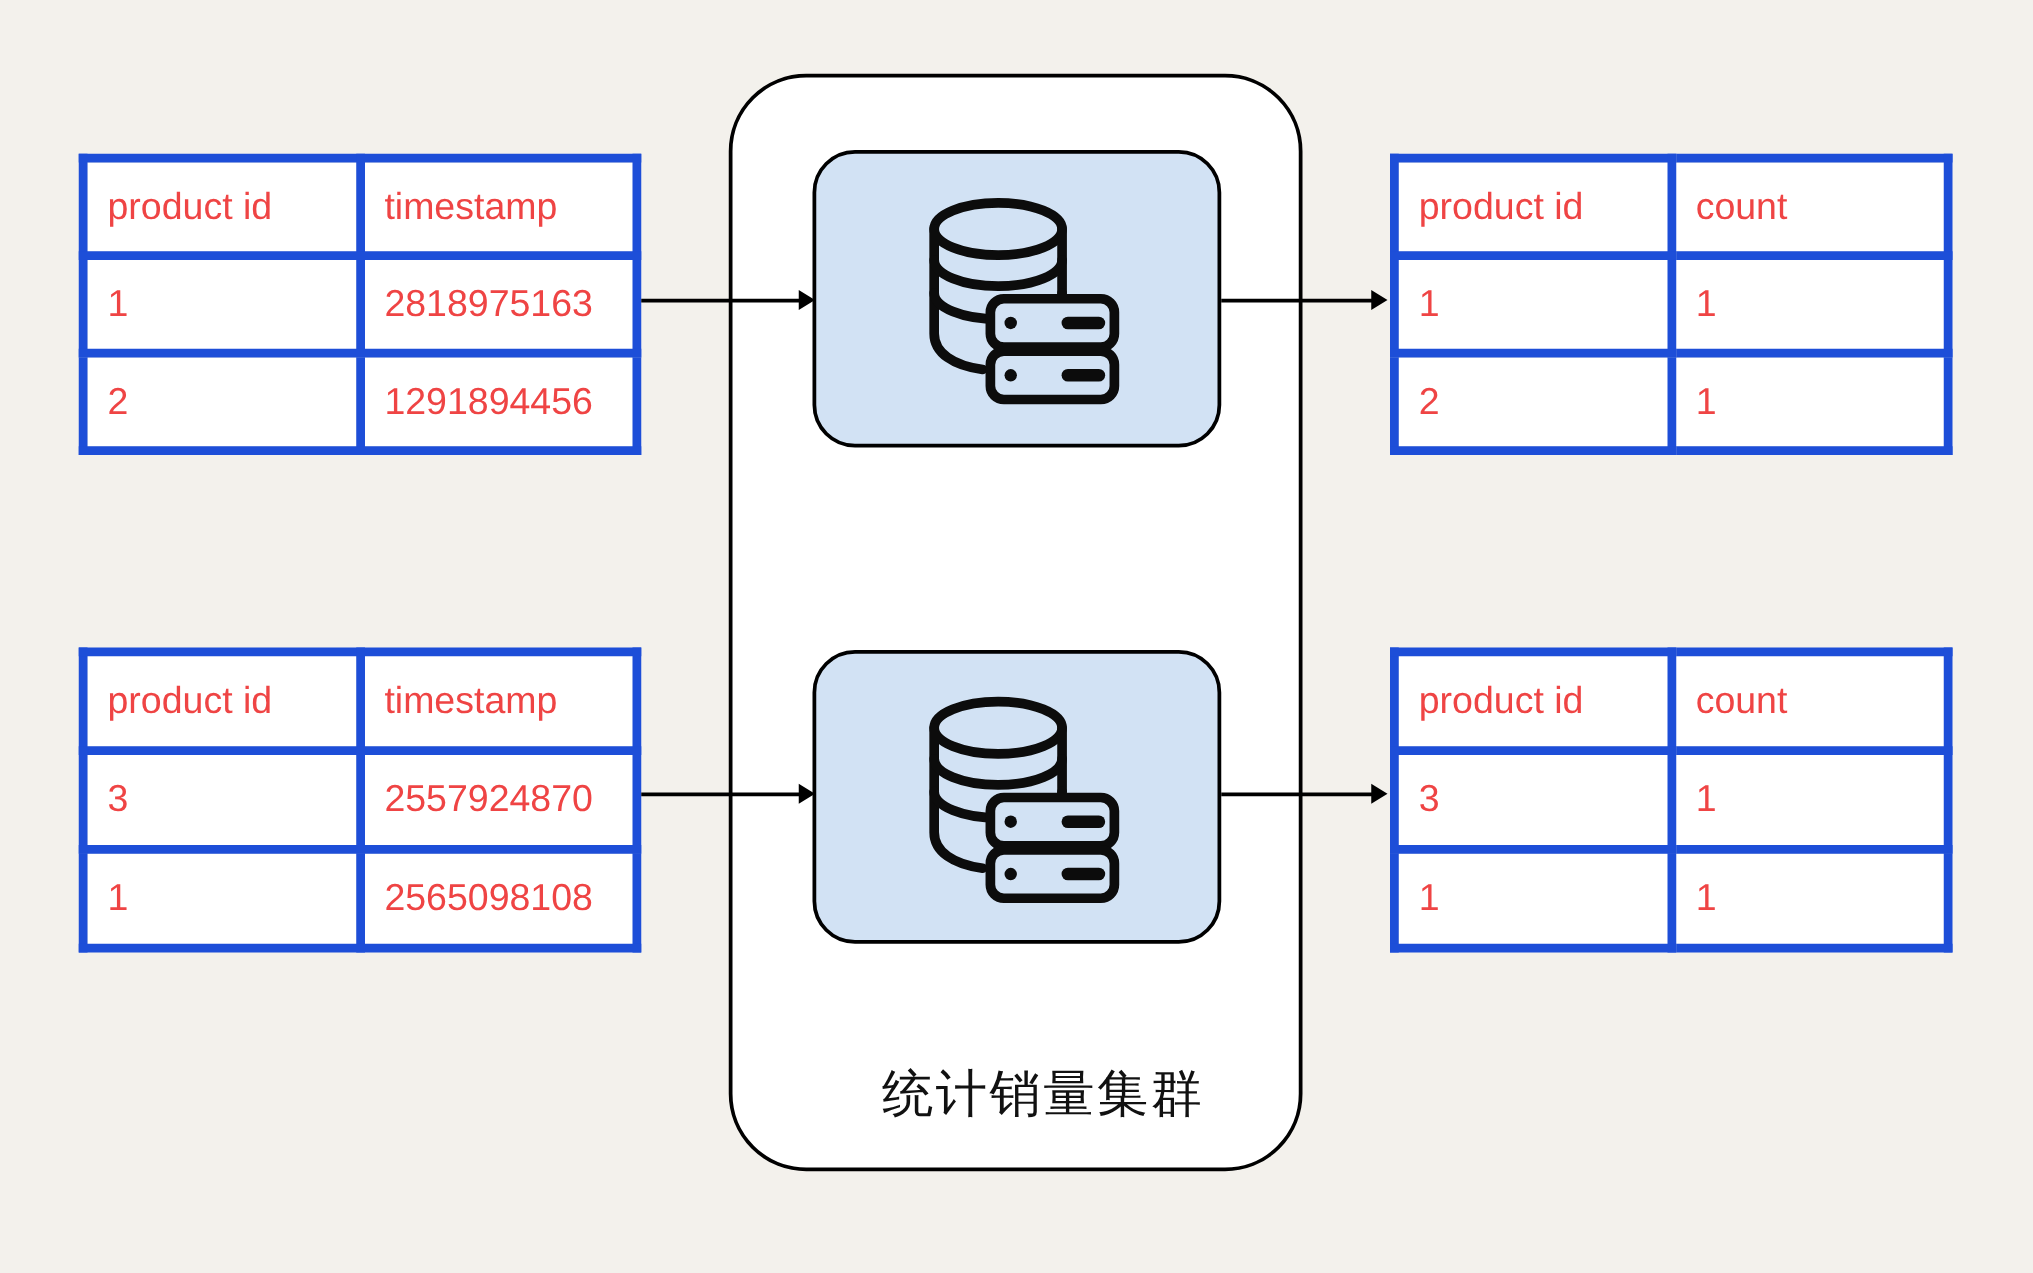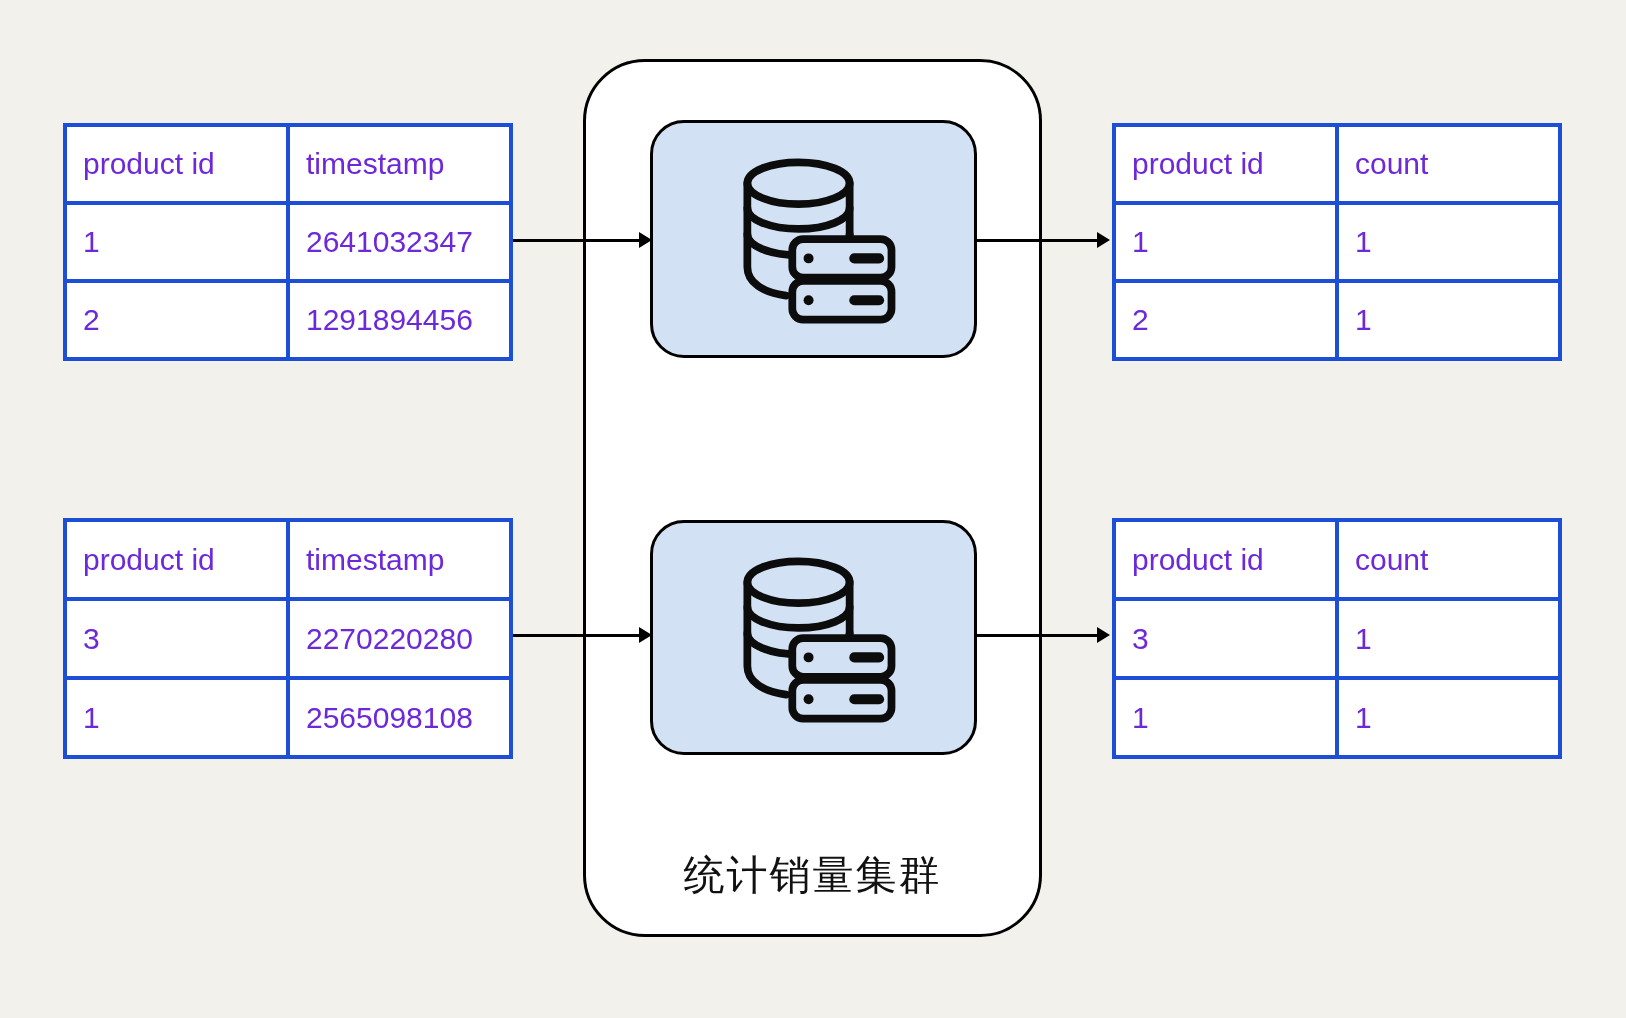--- a/index.html
+++ b/index.html
@@ -16,23 +16,23 @@
     overflow: hidden;
   }
   
   table.dt {
     position: absolute;
     border-collapse: collapse;
     table-layout: fixed;
     width: 450px;
   }
   table.dt td {
-    border: 4px solid #1d4ed8;
+    border: 7px solid #1d4ed8;
     background: #ffffff;
-    color: #6d28d9;
+    color: #ef4444;
     font-size: 30px;
     padding: 0 6px 0 16px;
     vertical-align: middle;
     overflow: hidden;
     white-space: nowrap;
   }
   table.dt tr { height: 78px; }
   table.dt.tall tr { height: 79px; }
   
   .cluster {
@@ -55,21 +55,21 @@
     border-radius: 34px;
     box-sizing: border-box;
     display: flex;
     align-items: center;
     justify-content: center;
   }
   .node-top    { top: 120px; height: 238px; }
   .node-bottom { top: 520px; height: 235px; }
   .cluster-label {
     position: absolute;
-    left: 583px;
+    left: 605px;
     top: 848px;
     width: 459px;
     text-align: center;
     font-size: 41px;
     font-weight: 500;
     color: #111111;
     letter-spacing: 2px;
   }
   
   .arrow {
@@ -105,38 +105,38 @@
 <div class="stage">
 
   <table class="dt" style="left:63px; top:123px;">
     <tbody>
         <tr>
       <td>product id</td>
       <td>timestamp</td>
     </tr>
     <tr>
       <td>1</td>
-      <td>2641032347</td>
+      <td>2818975163</td>
     </tr>
     <tr>
       <td>2</td>
       <td>1291894456</td>
     </tr>
   </tbody>
     </table>
 
   <table class="dt tall" style="left:63px; top:518px;">
     <tbody>
         <tr>
       <td>product id</td>
       <td>timestamp</td>
     </tr>
     <tr>
       <td>3</td>
-      <td>2270220280</td>
+      <td>2557924870</td>
     </tr>
     <tr>
       <td>1</td>
       <td>2565098108</td>
     </tr>
   </tbody>
     </table>
 
   <div class="cluster"></div>
 

